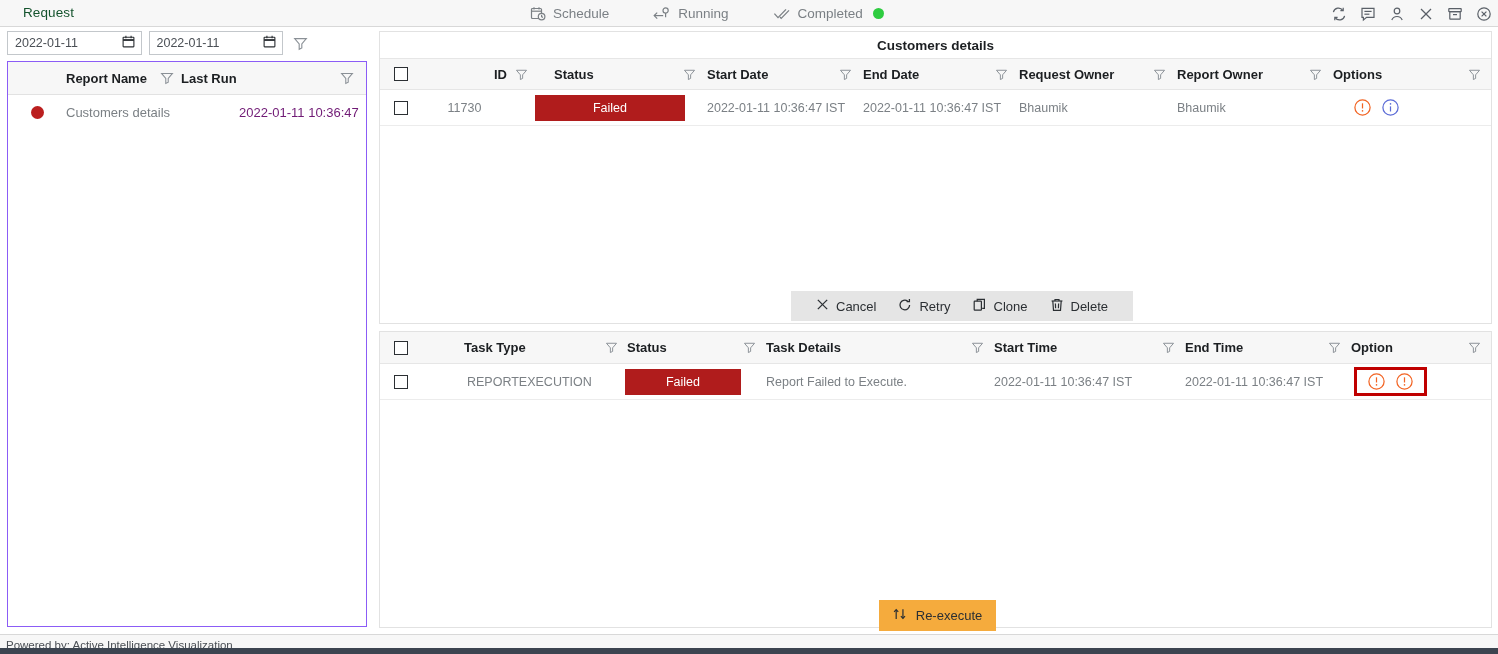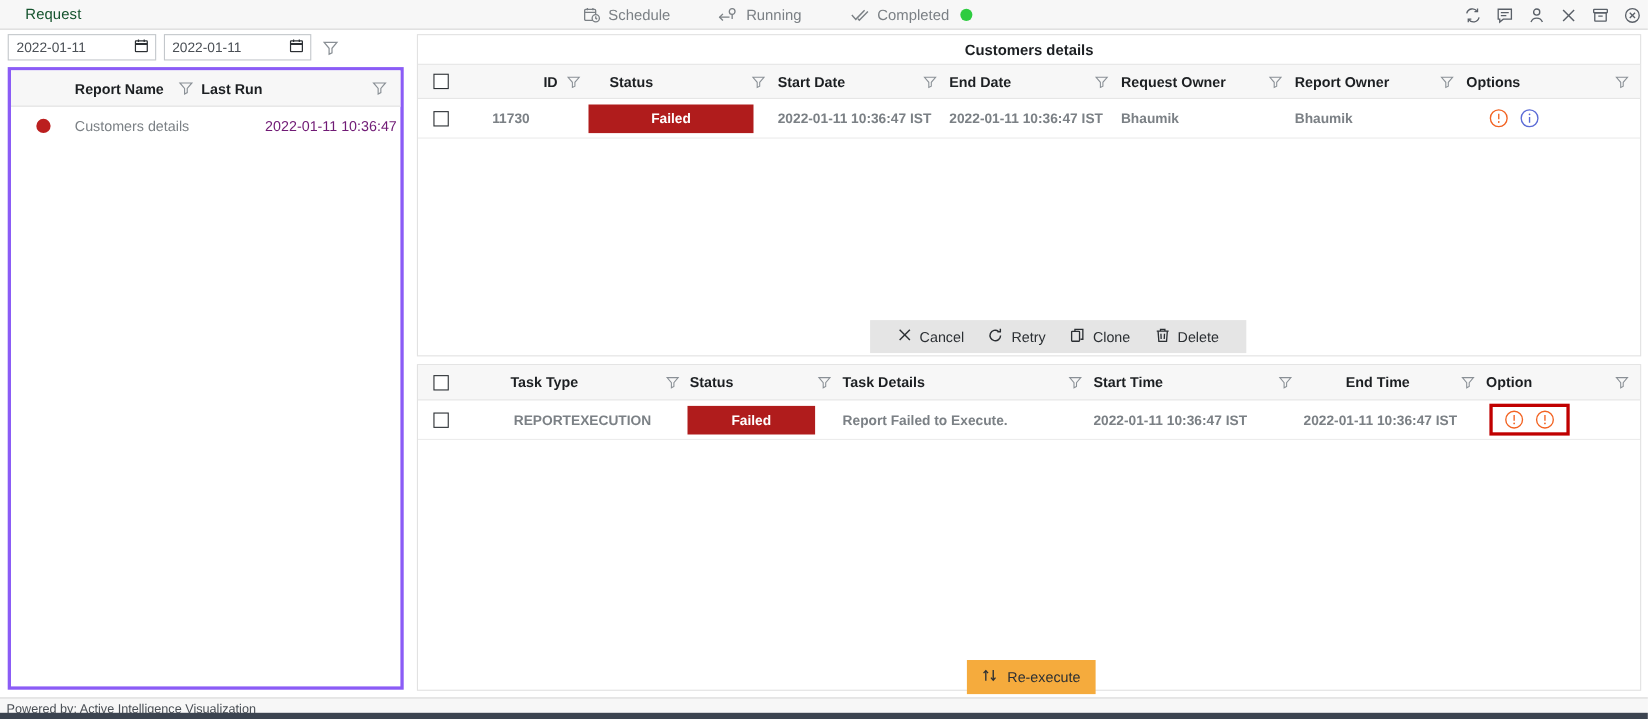--- a/index.html
+++ b/index.html
@@ -50,21 +50,21 @@
   .date-row { display: flex; align-items: center; gap: 7px; height: 24px; }
   .date-input {
     width: 163px; height: 24px; border: 1px solid #c3c7cb; background: #fff;
     display: flex; align-items: center; justify-content: space-between;
     padding: 0 6px 0 7px; font-size: 12.5px; color: #4a4f55; cursor: pointer;
   }
   .funnel-btn { cursor: pointer; display: flex; align-items: center; padding: 0 3px; }
 
   .left-table {
     margin-top: 6px; width: 360px; height: 566px;
-    border: 3px solid #8b5cf6; background: #fff;
+    border: 1px solid #8b5cf6; background: #fff;
   }
   .lt-head {
     height: 33px; background: #f7f7f7; border-bottom: 1px solid #e2e2e2;
     display: flex; align-items: center;
   }
   .lt-head .c-name { width: 145px; padding-left: 58px; font-size: 13px; font-weight: bold; color: #1c1f22; }
   .lt-head .c-f1 { width: 28px; display: flex; justify-content: center; }
   .lt-head .c-run { width: 110px; font-size: 13px; font-weight: bold; color: #1c1f22; }
   .lt-head .c-f2 { flex: 1; display: flex; justify-content: flex-end; padding-right: 12px; }
   .lt-row { height: 34px; display: flex; align-items: center; cursor: pointer; }
@@ -85,21 +85,20 @@
     font-size: 13.5px; font-weight: bold; color: #1c1f22;
   }
   .grid-head {
     height: 32px; background: #f7f7f7;
     border-top: 1px solid #e6e6e6; border-bottom: 1px solid #e6e6e6;
     display: flex; align-items: center;
   }
   .grid-row {
     height: 36px; display: flex; align-items: center;
     border-bottom: 1px solid #ececec;
-    font-weight: bold;
   }
   .cb {
     width: 14px; height: 14px; border: 1.6px solid #2b2f33; background: #fff;
     cursor: pointer;
   }
   .hcell { font-size: 13px; font-weight: bold; color: #1c1f22; }
   .dcell { font-size: 12.5px; color: #7b8085; }
   .fcell { display: flex; align-items: center; justify-content: center; cursor: pointer; }
 
   .badge-failed {
@@ -449,21 +448,21 @@
       <svg width="13" height="13" viewBox="0 0 16 16" fill="none" stroke="#8a9096" stroke-width="1.2">
           <path d="M1.8 2.8 h12.4 l-4.8 5.6 v4.4 l-2.8 1.4 v-5.8 z"></path>
         </svg>
     </div>
     <div class="hcell" style="width:163px;padding-left:3px;">Start Time</div>
     <div class="fcell" style="width:28px;">
       <svg width="13" height="13" viewBox="0 0 16 16" fill="none" stroke="#8a9096" stroke-width="1.2">
           <path d="M1.8 2.8 h12.4 l-4.8 5.6 v4.4 l-2.8 1.4 v-5.8 z"></path>
         </svg>
     </div>
-    <div class="hcell" style="width:138px;padding-left:3px;text-align:center;">End Time</div>
+    <div class="hcell" style="width:138px;padding-left:3px;">End Time</div>
     <div class="fcell" style="width:28px;">
       <svg width="13" height="13" viewBox="0 0 16 16" fill="none" stroke="#8a9096" stroke-width="1.2">
           <path d="M1.8 2.8 h12.4 l-4.8 5.6 v4.4 l-2.8 1.4 v-5.8 z"></path>
         </svg>
     </div>
     <div class="hcell" style="flex:1;padding-left:3px;">Option</div>
     <div class="fcell" style="width:34px;">
       <svg width="13" height="13" viewBox="0 0 16 16" fill="none" stroke="#8a9096" stroke-width="1.2">
           <path d="M1.8 2.8 h12.4 l-4.8 5.6 v4.4 l-2.8 1.4 v-5.8 z"></path>
         </svg>

